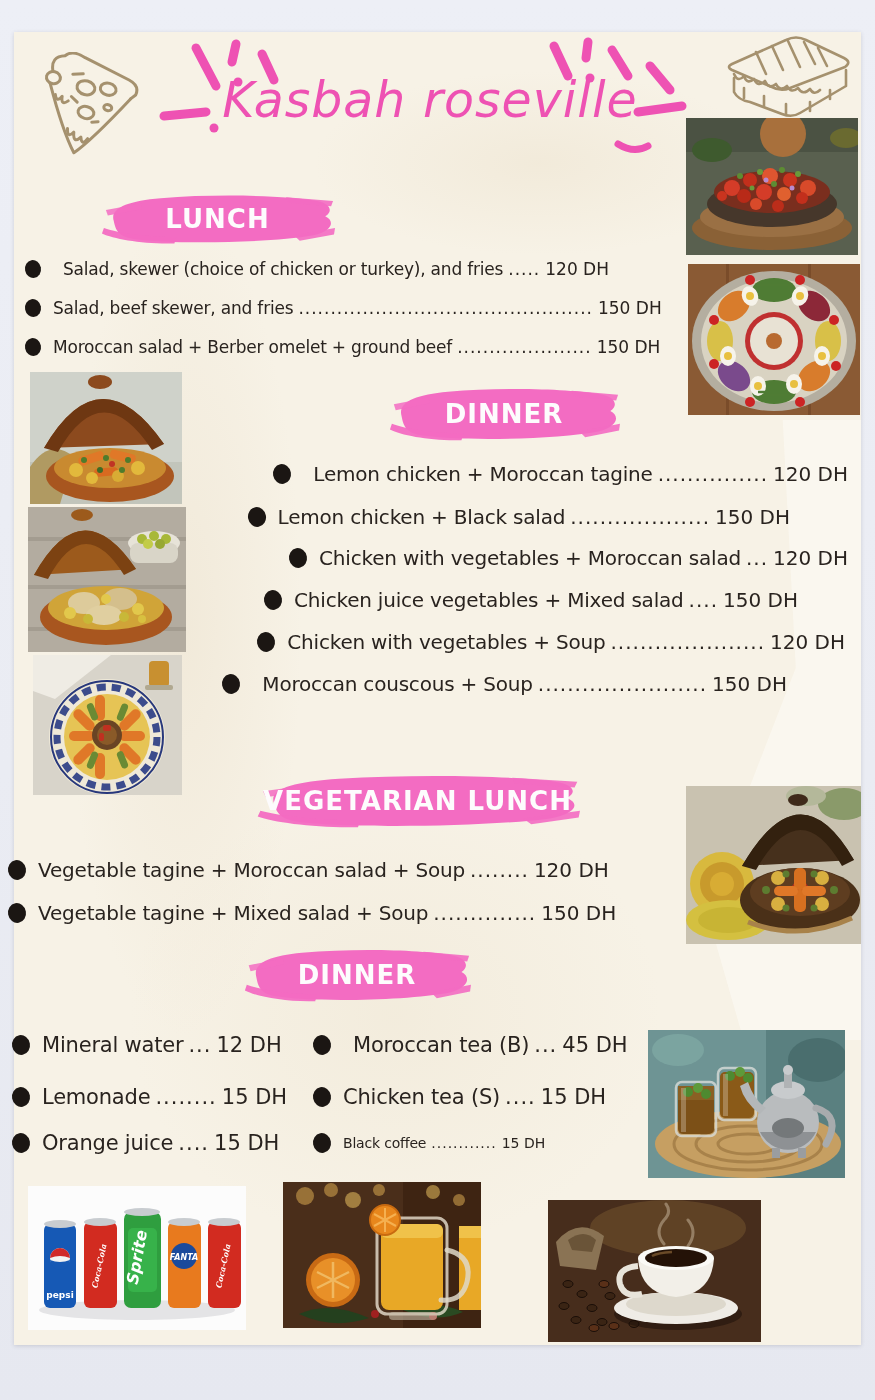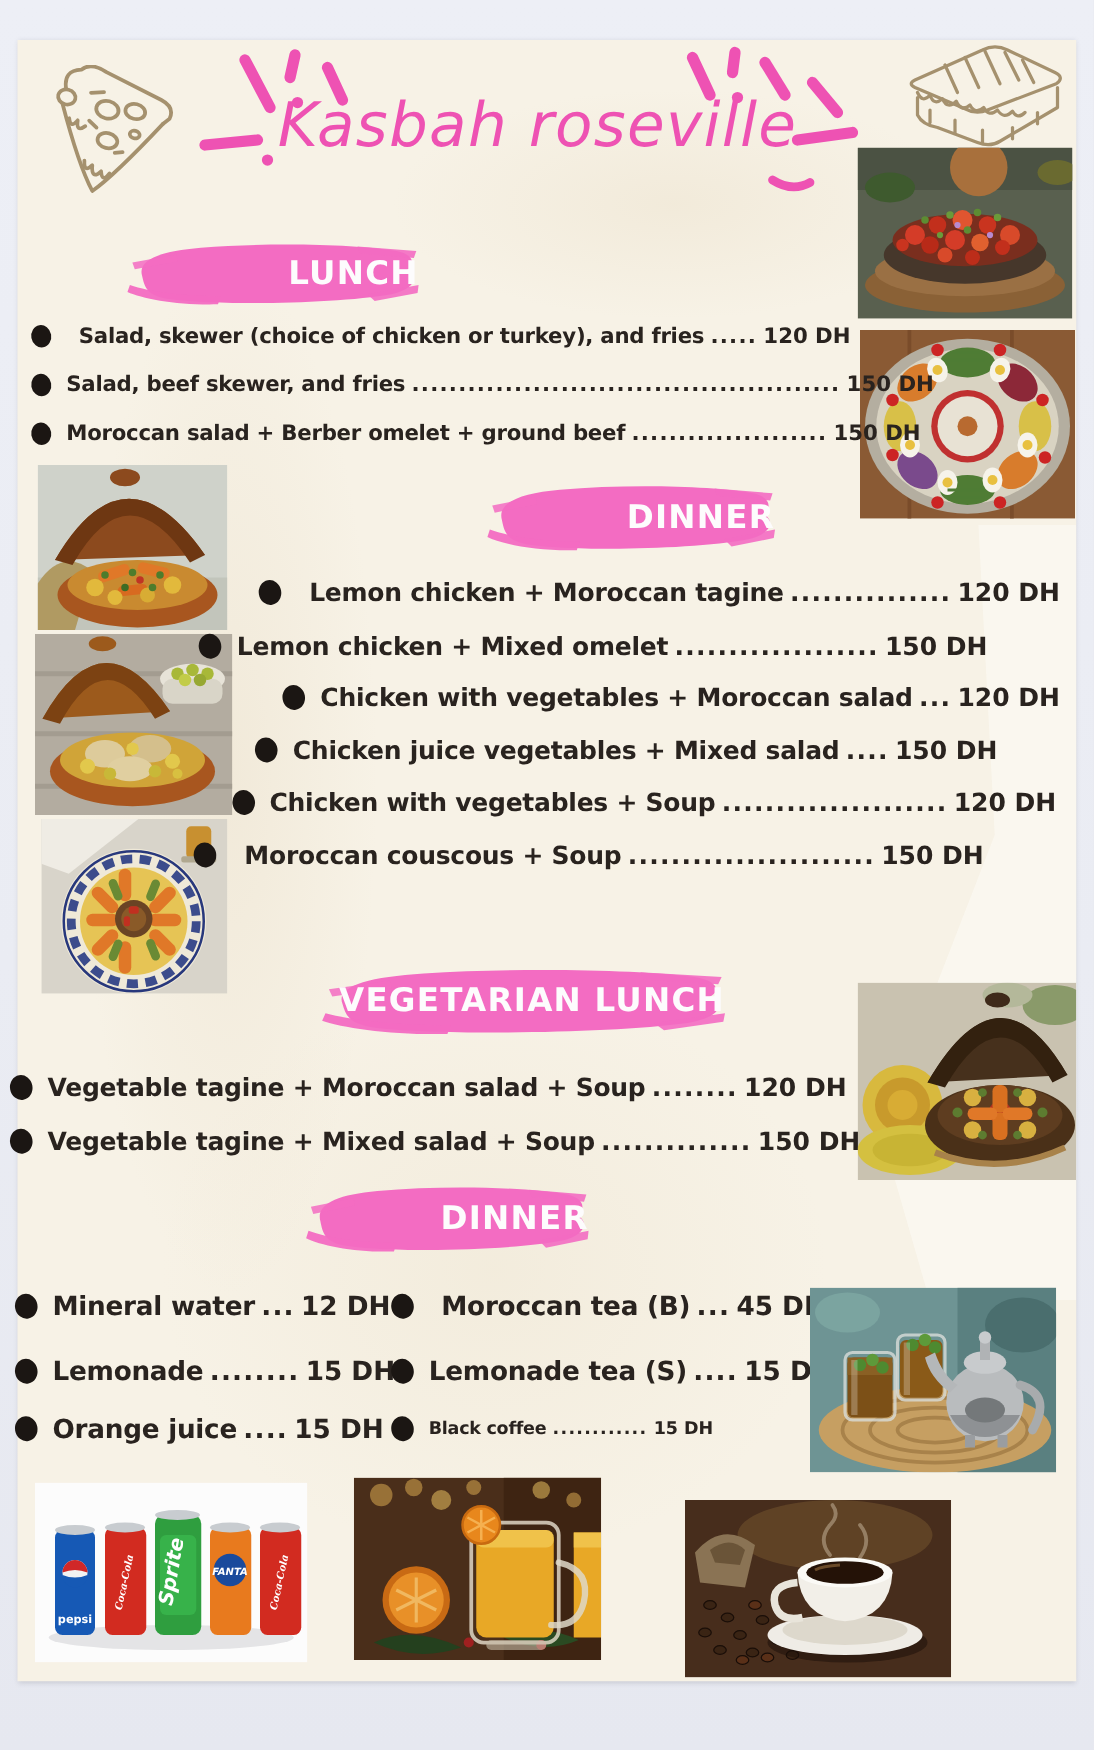--- a/index.html
+++ b/index.html
@@ -14,27 +14,27 @@
            #f7f2e6;
          box-shadow:0 1px 4px rgba(60,60,80,.18);}
   .torn{position:absolute;left:600px;top:420px;width:261px;height:620px;
         background:rgba(253,251,246,.55);
         clip-path:polygon(70% 0,100% 0,100% 100%,55% 100%,40% 78%,75% 40%);}
   
   .title-text{position:absolute;left:195px;top:74px;width:470px;text-align:center;
         font-size:49px;font-weight:normal;font-style:italic;color:#ee52b3;
         letter-spacing:1px;line-height:1.1;}
   
-  .badge{position:absolute;display:flex;align-items:center;justify-content:flex-end;}
+  .badge{position:absolute;display:flex;align-items:center;justify-content:center;}
   .badge svg{position:absolute;left:0;top:0;width:100%;height:100%;}
   .badge-label{position:relative;color:#fdfcfd;font-weight:bold;font-size:26px;
         letter-spacing:1px;}
   
   .mline{position:absolute;display:flex;align-items:center;white-space:nowrap;
-         font-weight:bold;color:#29231f;justify-content:flex-end;}
+         font-weight:normal;color:#29231f;justify-content:flex-end;}
   .bullet{flex:0 0 auto;width:16px;height:18px;background:#1b1613;border-radius:50%;
           margin-right:12px;transform:rotate(-10deg);}
   .mline.big .bullet{width:18px;height:20px;}
   .lbl{letter-spacing:-0.2px;}
   .dots{margin:0 5px;letter-spacing:1px;}
   .indent{margin-left:10px;}
   
   .photo{position:absolute;overflow:hidden;}
   .photo svg{display:block;width:100%;height:100%;}
   .doodle{position:absolute;}
@@ -333,21 +333,21 @@
   </div>
 
   <div class="mline big" style="right:27px;top:458px;height:32px;font-size:20px">
     <span class="bullet"></span>
     <span class="lbl indent">Lemon chicken + Moroccan tagine</span>
     <span class="dots">...............</span>
     <span class="price">120 DH</span>
   </div>
   <div class="mline big" style="right:85px;top:501px;height:32px;font-size:20px">
     <span class="bullet"></span>
-    <span class="lbl">Lemon chicken + Mixed omelet</span>
+    <span class="lbl">Lemon chicken + Black salad</span>
     <span class="dots">...................</span>
     <span class="price">150 DH</span>
   </div>
   <div class="mline big" style="right:27px;top:542px;height:32px;font-size:20px">
     <span class="bullet"></span>
     <span class="lbl">Chicken with vegetables + Moroccan salad</span>
     <span class="dots">...</span>
     <span class="price">120 DH</span>
   </div>
   <div class="mline big" style="right:77px;top:584px;height:32px;font-size:20px">
@@ -465,21 +465,21 @@
   </div>
 
   <div class="mline big" style="left:313px;top:1029px;height:32px;font-size:21px">
     <span class="bullet"></span>
     <span class="lbl indent">Moroccan tea (B)</span>
     <span class="dots">...</span>
     <span class="price">45 DH</span>
   </div>
   <div class="mline big" style="left:313px;top:1081px;height:32px;font-size:21px">
     <span class="bullet"></span>
-    <span class="lbl">Lemonade tea (S)</span>
+    <span class="lbl">Chicken tea (S)</span>
     <span class="dots">....</span>
     <span class="price">15 DH</span>
   </div>
   <div class="mline big" style="left:313px;top:1127px;height:32px;font-size:14px">
     <span class="bullet"></span>
     <span class="lbl">Black coffee</span>
     <span class="dots">............</span>
     <span class="price">15 DH</span>
   </div>
 

